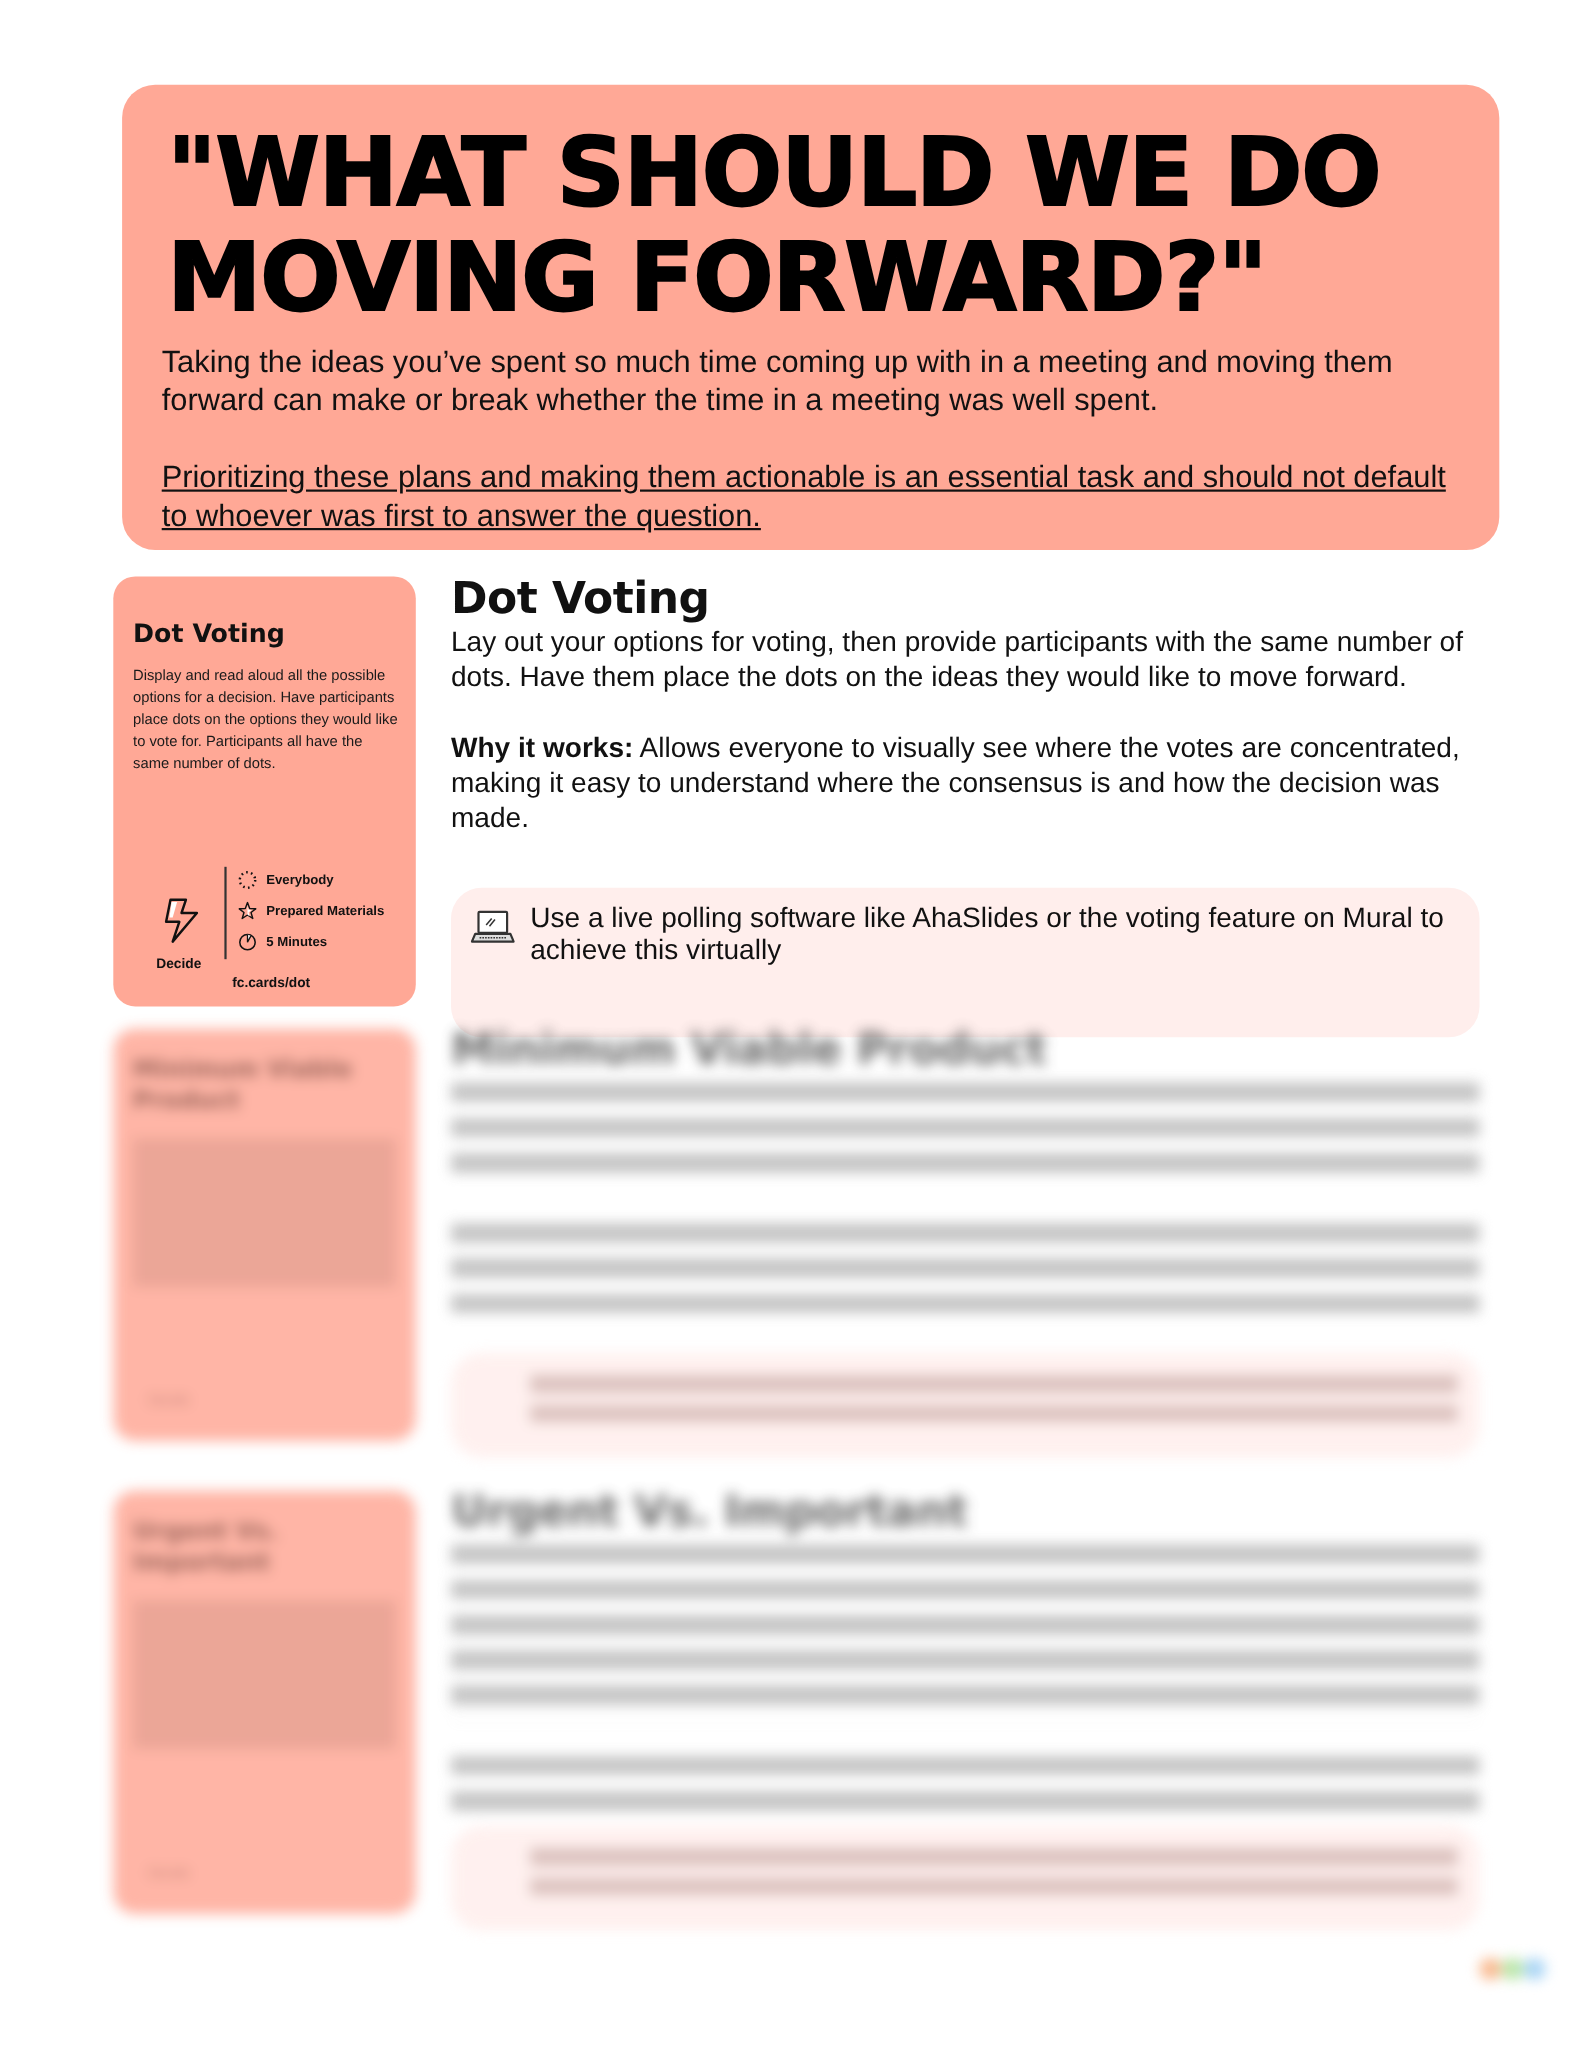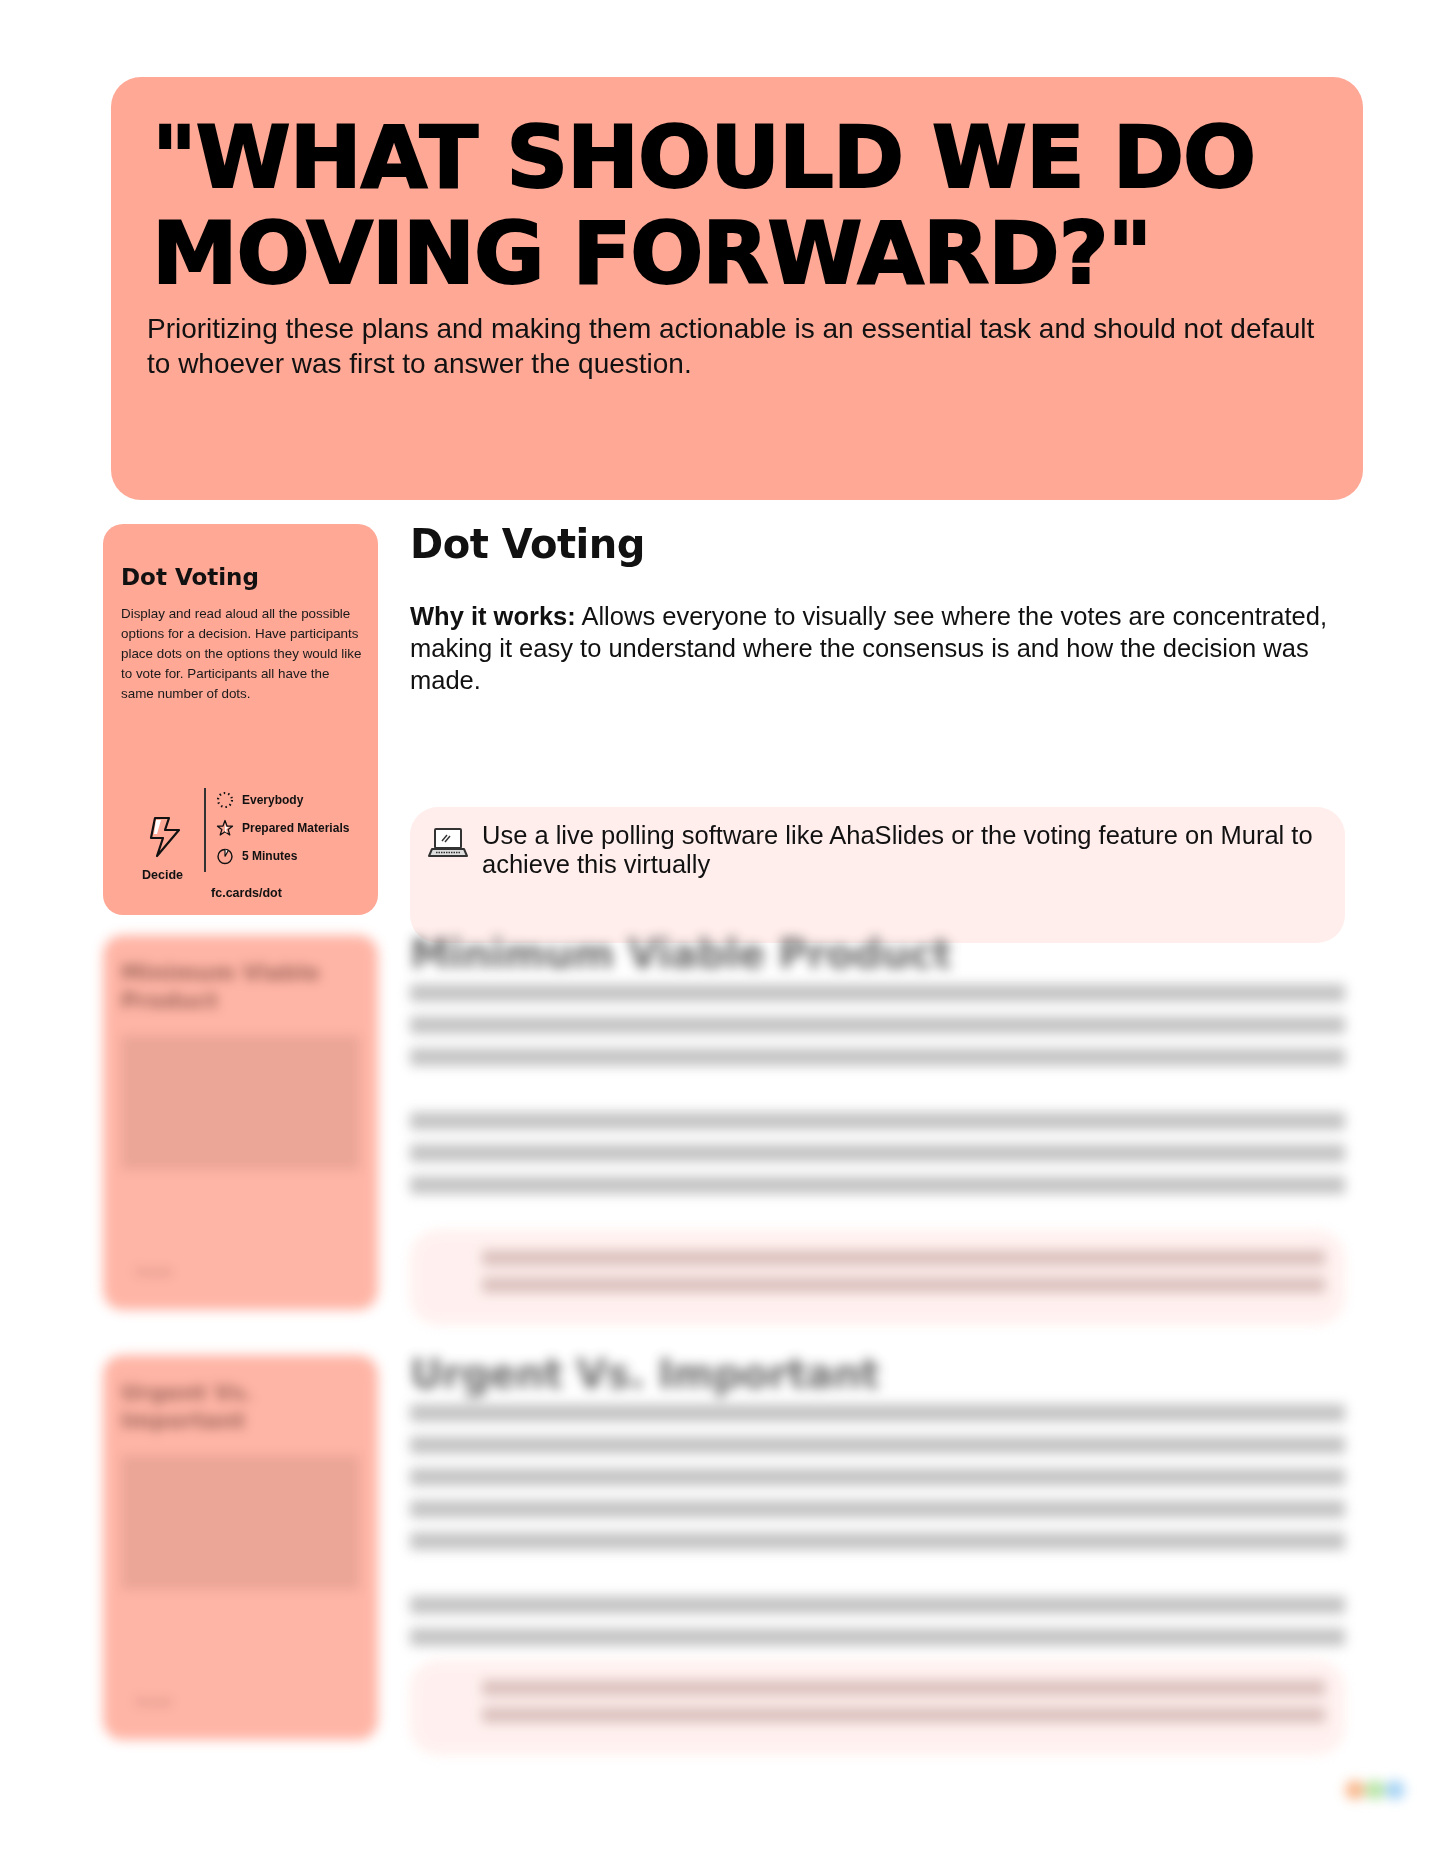--- a/index.html
+++ b/index.html
@@ -61,20 +61,21 @@
 </style>
 </head>
 <body>
 
 <div class="hero">
   <h1 class="hero-title">
     <span>"WHAT SHOULD WE DO</span><br>
     <span>MOVING FORWARD?"</span>
   </h1>
   <div class="hero-paras">
+    <p class="hero-para">Taking the ideas you’ve spent so much time coming up with in a meeting and moving them forward can make or break whether the time in a meeting was well spent.</p>
     <p class="hero-para">Prioritizing these plans and making them actionable is an essential task and should not default to whoever was first to answer the question.</p>
   </div>
 </div>
 
 <div class="section" style="top:0;">
   <div class="card" style="top:524px; height:391px;">
     <h3 class="card-title" style="top:40px;">Dot Voting</h3>
     <p class="card-desc" style="top:80px;">Display and read aloud all the possible options for a decision. Have participants place dots on the options they would like to vote for. Participants all have the same number of dots.</p>
     <div class="card-footer" style="top:262px;">
       <div class="card-cat" style="top:30px;">
@@ -106,20 +107,21 @@
           </svg>
           <span>5 Minutes</span>
         </div>
       </div>
       <div class="card-url" style="top:100px;">fc.cards/dot</div>
     </div>
   </div>
 
   <div class="main" style="top:520px;">
     <h2 class="main-title">Dot Voting</h2>
+    <p class="main-para">Lay out your options for voting, then provide participants with the same number of dots. Have them place the dots on the ideas they would like to move forward.</p>
     <p class="main-para" style="margin-top:32px;">
       <b>Why it works:</b><span> Allows everyone to visually see where the votes are concentrated, making it easy to understand where the consensus is and how the decision was made.</span>
     </p>
   </div>
 
   <div class="callout" style="top:807px; height:136px;">
     <svg class="callout-icon" style="top:20px;" width="40" height="32" viewBox="0 0 40 32">
       <rect x="7" y="2" width="26" height="19" rx="1" fill="#fff" stroke="#333" stroke-width="2"></rect>
       <line x1="14" y1="14" x2="19" y2="8" stroke="#333" stroke-width="1.4"></line>
       <line x1="17" y1="15" x2="22" y2="9" stroke="#333" stroke-width="1.4"></line>

